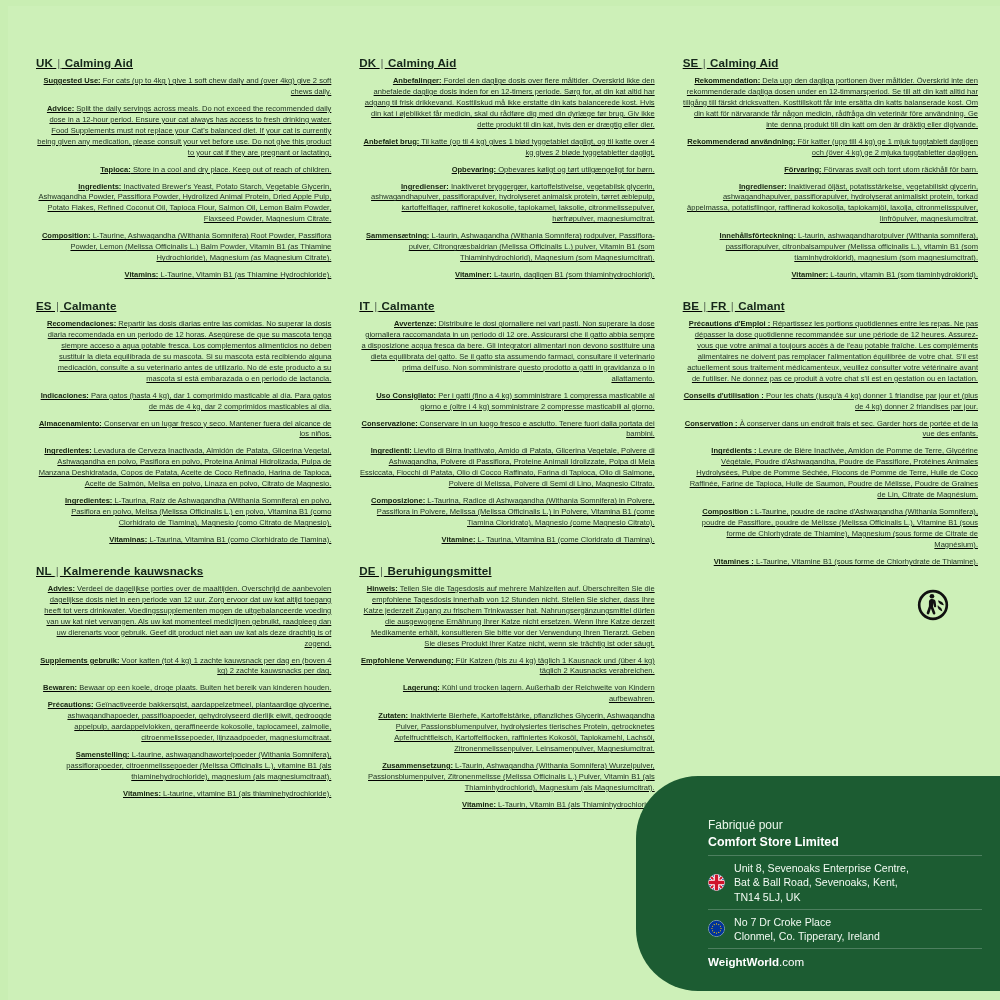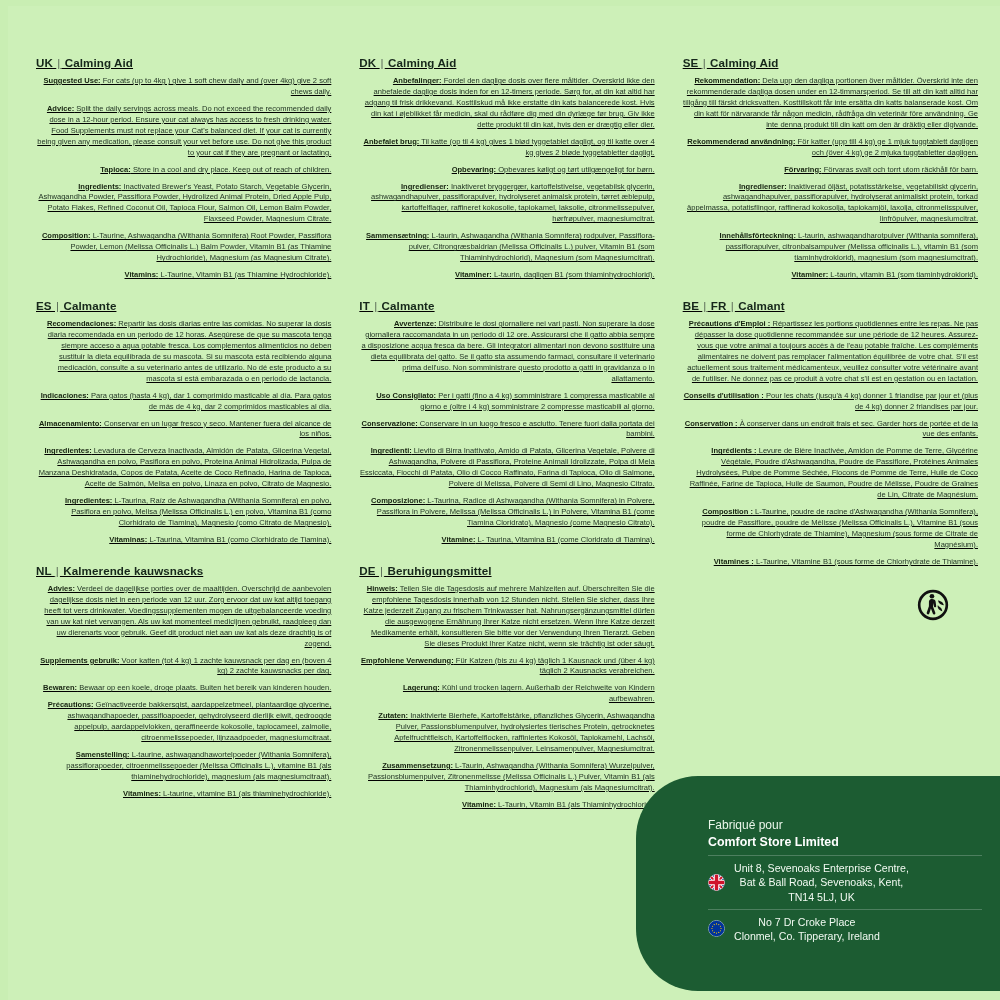--- a/index.html
+++ b/index.html
@@ -103,21 +103,20 @@
     display: flex;
     align-items: center;
     gap: 9px;
     border-top: 1px solid rgba(255,255,255,0.22);
     padding: 5px 0 5px 0;
   }
   .mfg-addr {
     font-size: 10.6px;
     line-height: 1.34;
     color: #f2faf2;
-    text-align: center;
   }
   #mfg-site {
     border-top: 1px solid rgba(255,255,255,0.22);
     padding-top: 6px;
     font-size: 11.6px;
     color: #ffffff;
   }
   #mfg-site b { font-weight: bold; }
   #mfg-site span.tld { font-weight: normal; }
 
@@ -277,16 +276,19 @@
             <circle cx="16.1" cy="22" r="2.1"></circle>
               <circle cx="22" cy="16.1" r="2.1"></circle>
           </g>
         </svg>
         <div class="mfg-addr">
           <div>No 7 Dr Croke Place</div>
           <div>Clonmel, Co. Tipperary, Ireland</div>
         </div>
       </div>
 
+      <div id="mfg-site">
+        <b>WeightWorld</b><span class="tld">.com</span>
+      </div>
     </div>
 
   </div>
 </div>
 
 </body></html>

